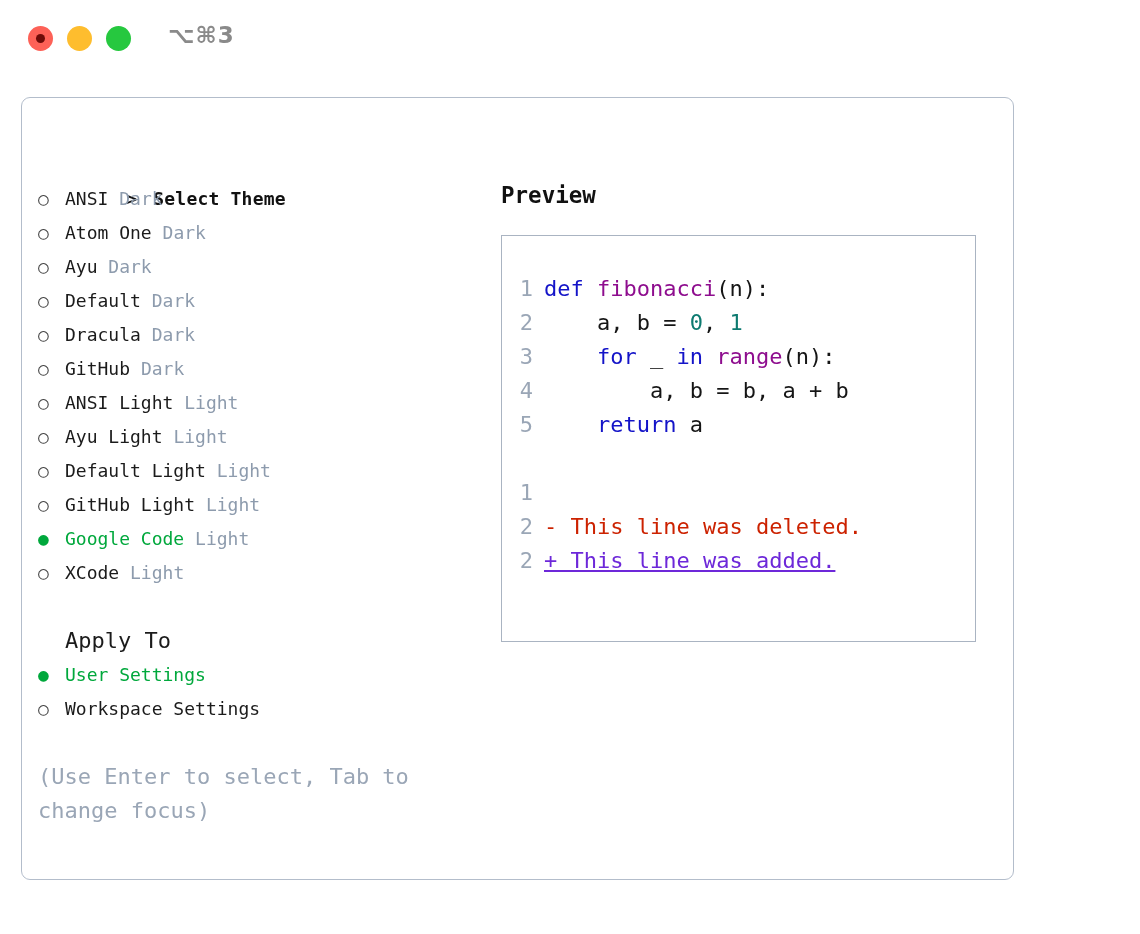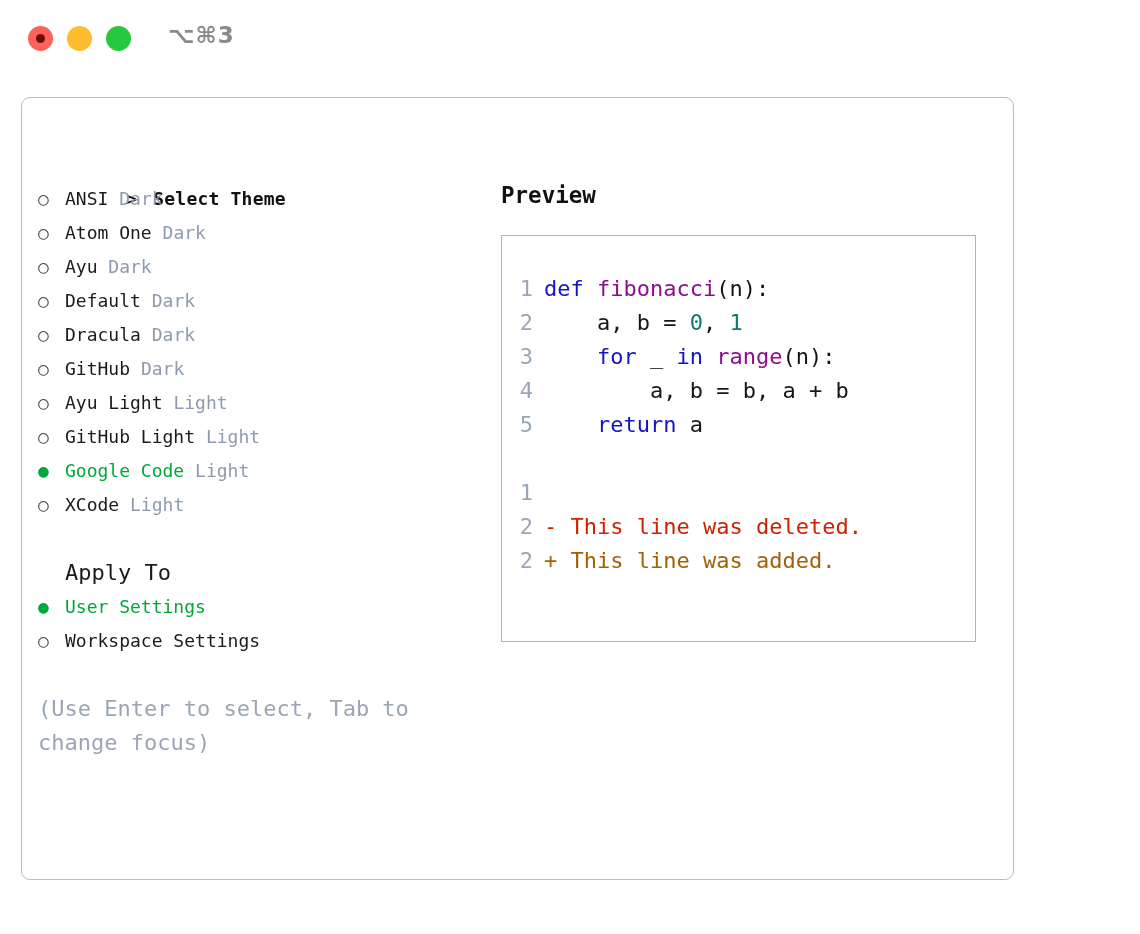--- a/index.html
+++ b/index.html
@@ -192,21 +192,21 @@
   .code-text { white-space: pre; }
 
   .tok-kw   { color: #1414c8; margin-top: 43px; }
   .tok-fn   { color: #8e0d8e; }
   .tok-num  { color: #0d7a70; }
   .tok-pl   { color: #151515; }
 
   .diff-gap { height: 34px; }
   .diff-ctx { color: #6b6b6b; }
   .diff-del { color: #cc2200; }
-  .diff-add { color: #a16207; }
+  .diff-add { color: #6d28d9; text-decoration: underline; }
 </style>
 </head>
 <body>
 
 <div class="window">
 
   <div class="titlebar">
     <div class="lights">
       <span class="light light-red"></span>
       <span class="light light-yellow"></span>
@@ -223,21 +223,23 @@
         <span class="caret">&gt;</span><span>Select Theme</span>
       </div>
 
       <div id="theme-list">
           <div class="row"><span class="bullet">○</span><span class="theme-name">ANSI</span> <span class="variant">Dark</span></div>
           <div class="row"><span class="bullet">○</span><span class="theme-name">Atom One</span> <span class="variant">Dark</span></div>
           <div class="row"><span class="bullet">○</span><span class="theme-name">Ayu</span> <span class="variant">Dark</span></div>
           <div class="row"><span class="bullet">○</span><span class="theme-name">Default</span> <span class="variant">Dark</span></div>
           <div class="row"><span class="bullet">○</span><span class="theme-name">Dracula</span> <span class="variant">Dark</span></div>
           <div class="row"><span class="bullet">○</span><span class="theme-name">GitHub</span> <span class="variant">Dark</span></div>
+          <div class="row"><span class="bullet">○</span><span class="theme-name">ANSI Light</span> <span class="variant">Light</span></div>
           <div class="row"><span class="bullet">○</span><span class="theme-name">Ayu Light</span> <span class="variant">Light</span></div>
+          <div class="row"><span class="bullet">○</span><span class="theme-name">Default Light</span> <span class="variant">Light</span></div>
           <div class="row"><span class="bullet">○</span><span class="theme-name">GitHub Light</span> <span class="variant">Light</span></div>
           <div class="row selected"><span class="bullet sel">●</span><span class="theme-name">Google Code</span> <span class="variant">Light</span></div>
           <div class="row"><span class="bullet">○</span><span class="theme-name">XCode</span> <span class="variant">Light</span></div>
         </div>
 
       <div class="spacer-row"></div>
 
       <div class="section-label">Apply To</div>
 
       <div id="apply-list">

